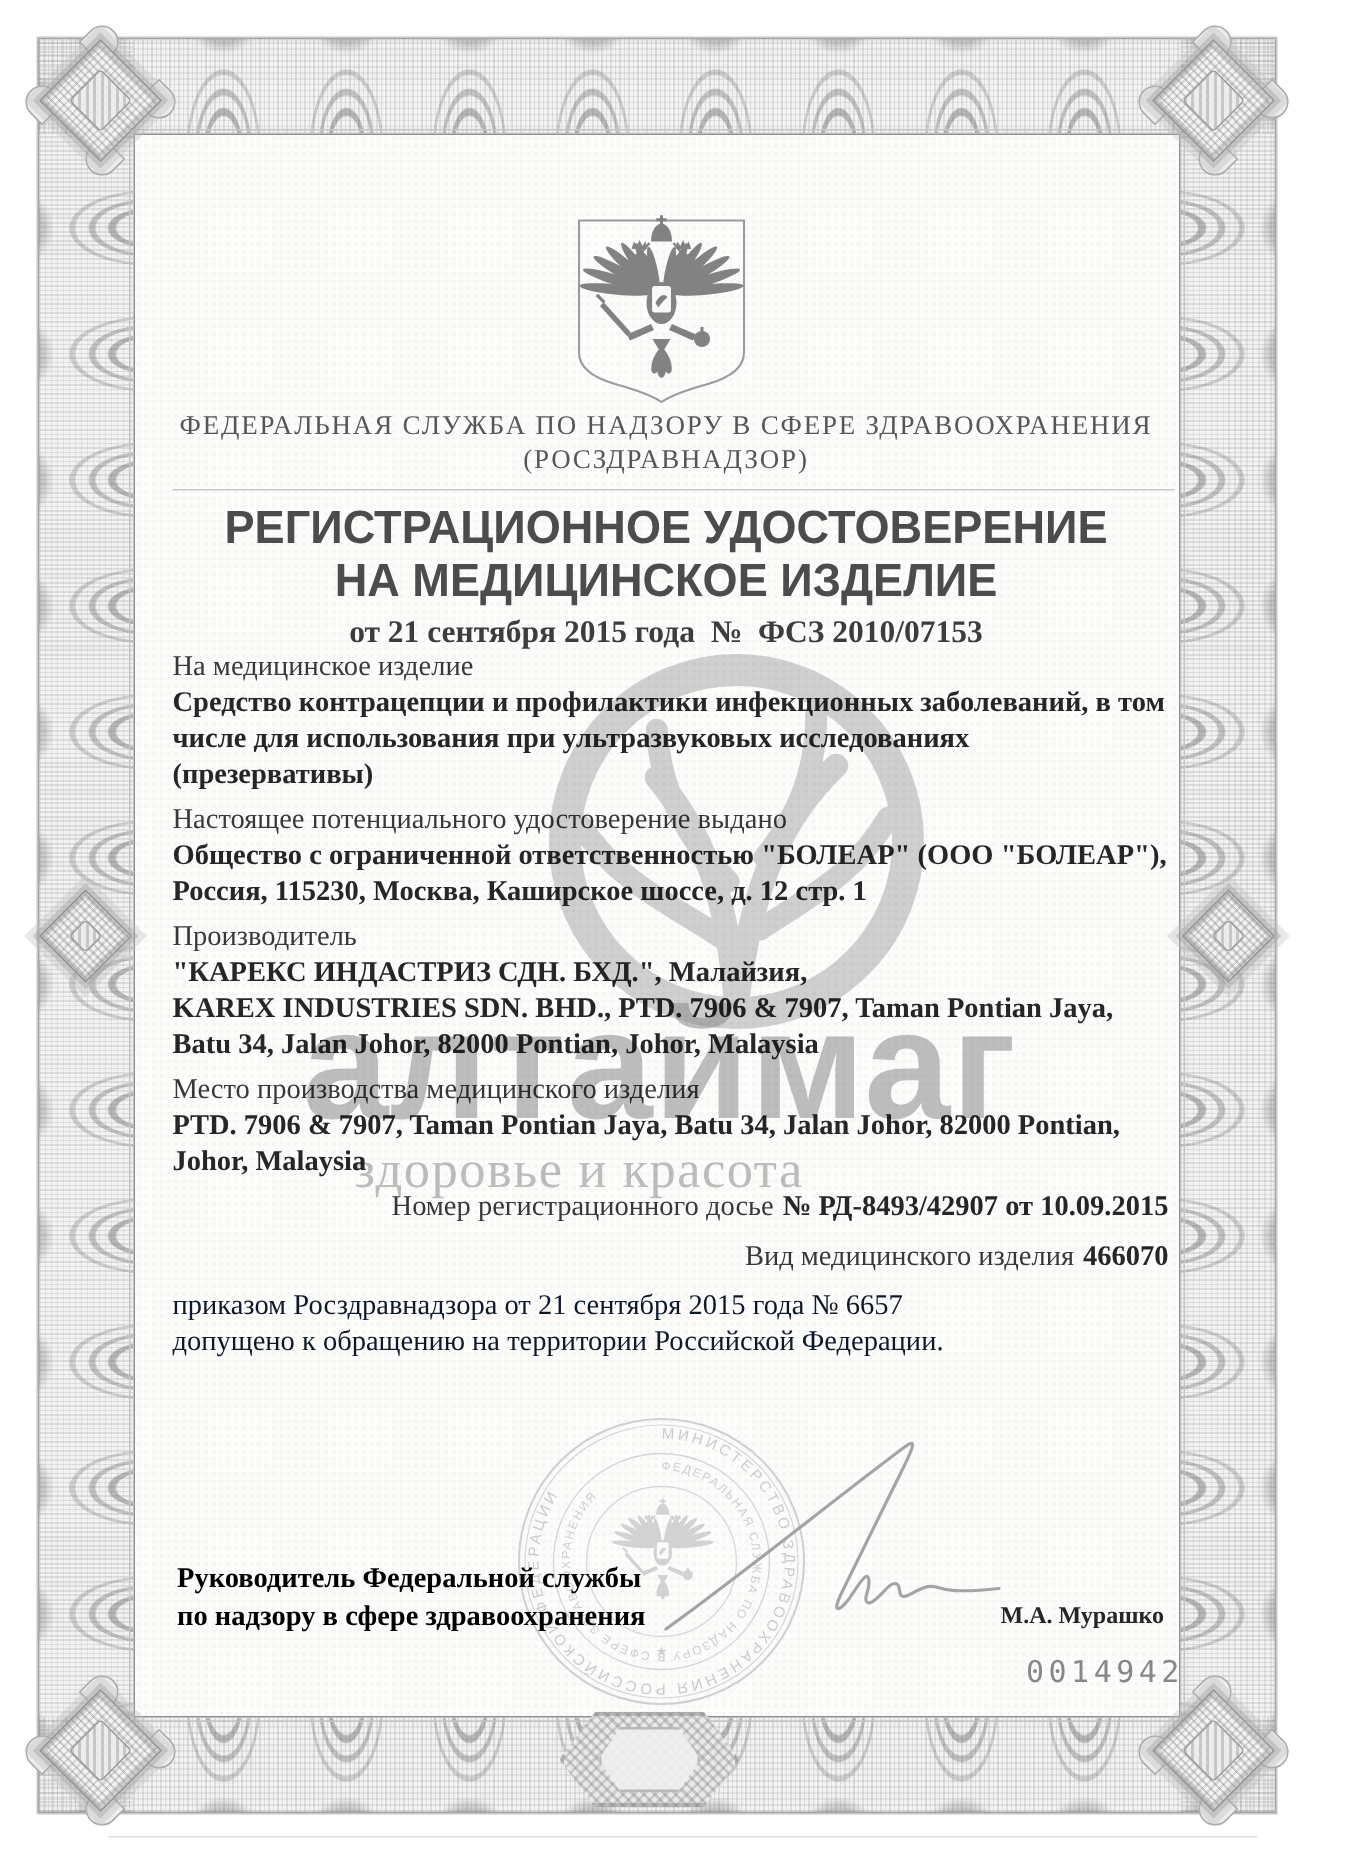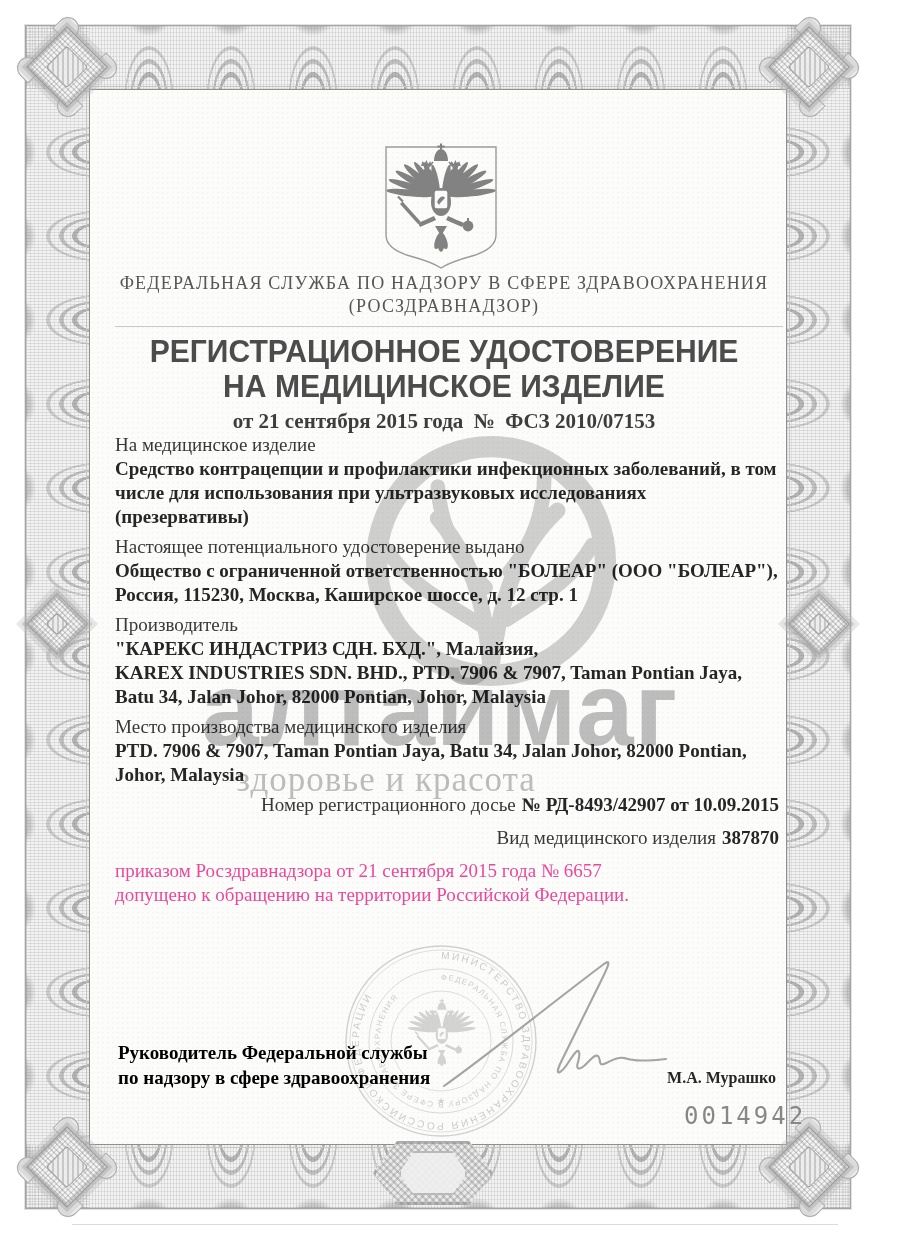--- a/index.html
+++ b/index.html
@@ -87,30 +87,30 @@
     font-size:31px;line-height:35px;transform:scaleX(.97);transform-origin:center;}
   .title-date{display:block;margin-top:5px;font-weight:bold;font-size:21px;color:#3d3d3d;
     white-space:pre-wrap;}
   .body{position:absolute;left:115px;top:433px;width:664px;font-size:19px;line-height:24px;}
   .para{margin-bottom:6px;}
   .para .label{display:block;color:#383838;}
   .para .value{display:block;font-weight:bold;white-space:pre-line;color:#262626;}
   .para.inline{margin-bottom:9px;white-space:nowrap;text-align:right;}
   .para.inline .label{display:inline;}
   .para.inline .value{display:inline;margin-left:6px;white-space:normal;}
-  .decree{margin-top:2px;white-space:pre-line;color:#ec4899;}
+  .decree{margin-top:2px;white-space:pre-line;color:#0f172a;}
 
   .stamp{position:absolute;left:342px;top:942px;width:198px;height:198px;z-index:3;opacity:.8;}
   .signature{position:absolute;left:436px;top:958px;width:240px;height:140px;z-index:5;}
   .sign-row{position:absolute;left:118px;top:1040px;width:658px;display:flex;
     justify-content:space-between;align-items:flex-end;z-index:6;}
   .position{font-weight:bold;font-size:19px;line-height:25px;color:#000000;}
   .signatory-name{font-weight:bold;font-size:16px;color:#262626;padding-bottom:3px;}
   .serial{position:absolute;left:684px;top:1102px;z-index:6;
-    font-family:"DejaVu Sans Mono", monospace;font-size:24px;letter-spacing:3px;color:#878787;}
+    font-family:"DejaVu Sans Mono", monospace;font-size:20px;letter-spacing:3px;color:#878787;}
 
   
   .watermark{position:absolute;inset:0;z-index:7;pointer-events:none;mix-blend-mode:multiply;}
   .wm-logo{position:absolute;left:358px;top:428px;width:266px;height:266px;opacity:.40;}
   .wm-brand{position:absolute;left:94px;top:656px;width:692px;text-align:center;
     font-family:"Liberation Sans", sans-serif;font-weight:bold;font-size:103px;line-height:108px;
     color:#8d8d8d;opacity:.55;letter-spacing:1px;}
   .wm-tagline{position:absolute;left:40px;top:760px;width:692px;text-align:center;
     font-family:Liberation Serif, serif;font-size:35px;color:#949494;opacity:.60;letter-spacing:1px;}
 
@@ -284,21 +284,21 @@
       </div>
       <div class="para">
         <span class="label">Место производства медицинского изделия</span>
         <span class="value">PTD. 7906 &amp; 7907, Taman Pontian Jaya, Batu 34, Jalan Johor, 82000 Pontian, Johor, Malaysia</span>
       </div>
 
       <div class="para inline">
         <span class="label">Номер регистрационного досье</span><b class="value">№ РД-8493/42907 от 10.09.2015</b>
       </div>
       <div class="para inline">
-        <span class="label">Вид медицинского изделия</span><b class="value">387870</b>
+        <span class="label">Вид медицинского изделия</span><b class="value">466070</b>
       </div>
 
       <div class="decree">приказом Росздравнадзора от 21 сентября 2015 года № 6657
 допущено к обращению на территории Российской Федерации.</div>
     </div>
 
     <svg class="stamp" viewBox="0 0 198 198">
       <circle cx="99" cy="99" r="95" fill="none" stroke="#c6c6c6" stroke-width="1.4"></circle>
       <circle cx="99" cy="99" r="91" fill="none" stroke="#cecece" stroke-width=".8"></circle>
       <circle cx="99" cy="99" r="72" fill="none" stroke="#cccccc" stroke-width=".9"></circle>

